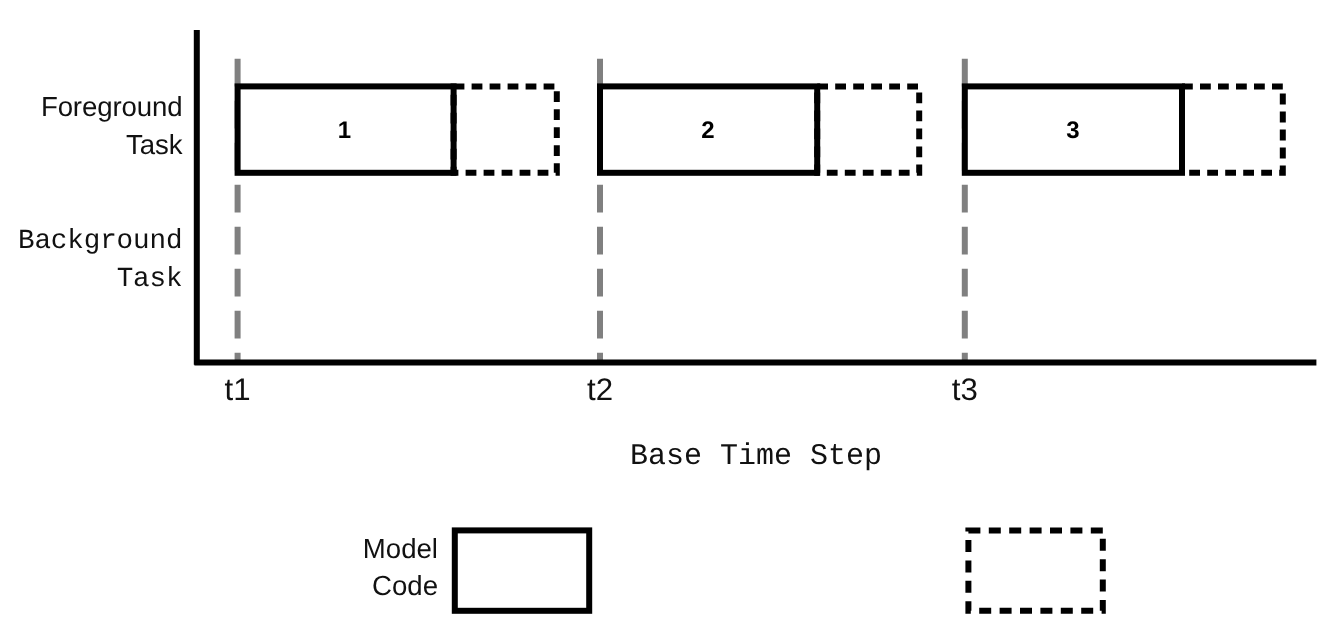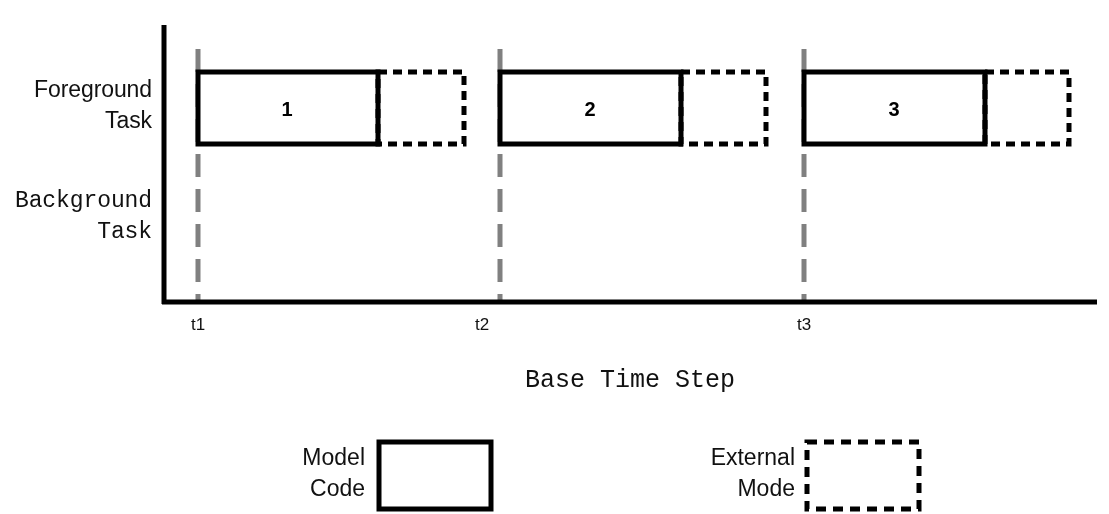--- a/index.html
+++ b/index.html
@@ -35,28 +35,28 @@
     line-height: 31px;
     color: #111111;
     white-space: pre-line;
     letter-spacing: -0.1px;
   }
   #label-foreground { left: 0px; top: 60px; width: 152px; }
   #label-background { left: 0px; top: 172px; width: 152px; font-family: Liberation Mono, monospace; }
 
   .tick-label {
     position: absolute;
-    font-size: 17px;
+    font-size: 26px;
     line-height: 27px;
     text-align: center;
     width: 60px;
     color: #111111;
   }
   #tick-t1 { left: 168px; top: 297px; }
-  #tick-t2 { left: 452px; top: 297px; }
+  #tick-t2 { left: 470px; top: 297px; }
   #tick-t3 { left: 774px; top: 297px; }
 
   #xaxis-title {
     position: absolute;
     left: 430px;
     top: 352px;
     width: 400px;
     text-align: center;
     font-size: 25px;
     line-height: 30px;
@@ -138,16 +138,14 @@
   <div class="box-number" id="box-number-3">3</div>
 
   <div class="tick-label" id="tick-t1">t1</div>
   <div class="tick-label" id="tick-t2">t2</div>
   <div class="tick-label" id="tick-t3">t3</div>
 
   <div id="xaxis-title">Base Time Step</div>
 
   <div class="legend-text" id="legend-model-text">Model
 Code</div>
-  <div class="legend-text" id="legend-external-text">External
-Mode</div>
 
 </div>
 
 </body></html>

